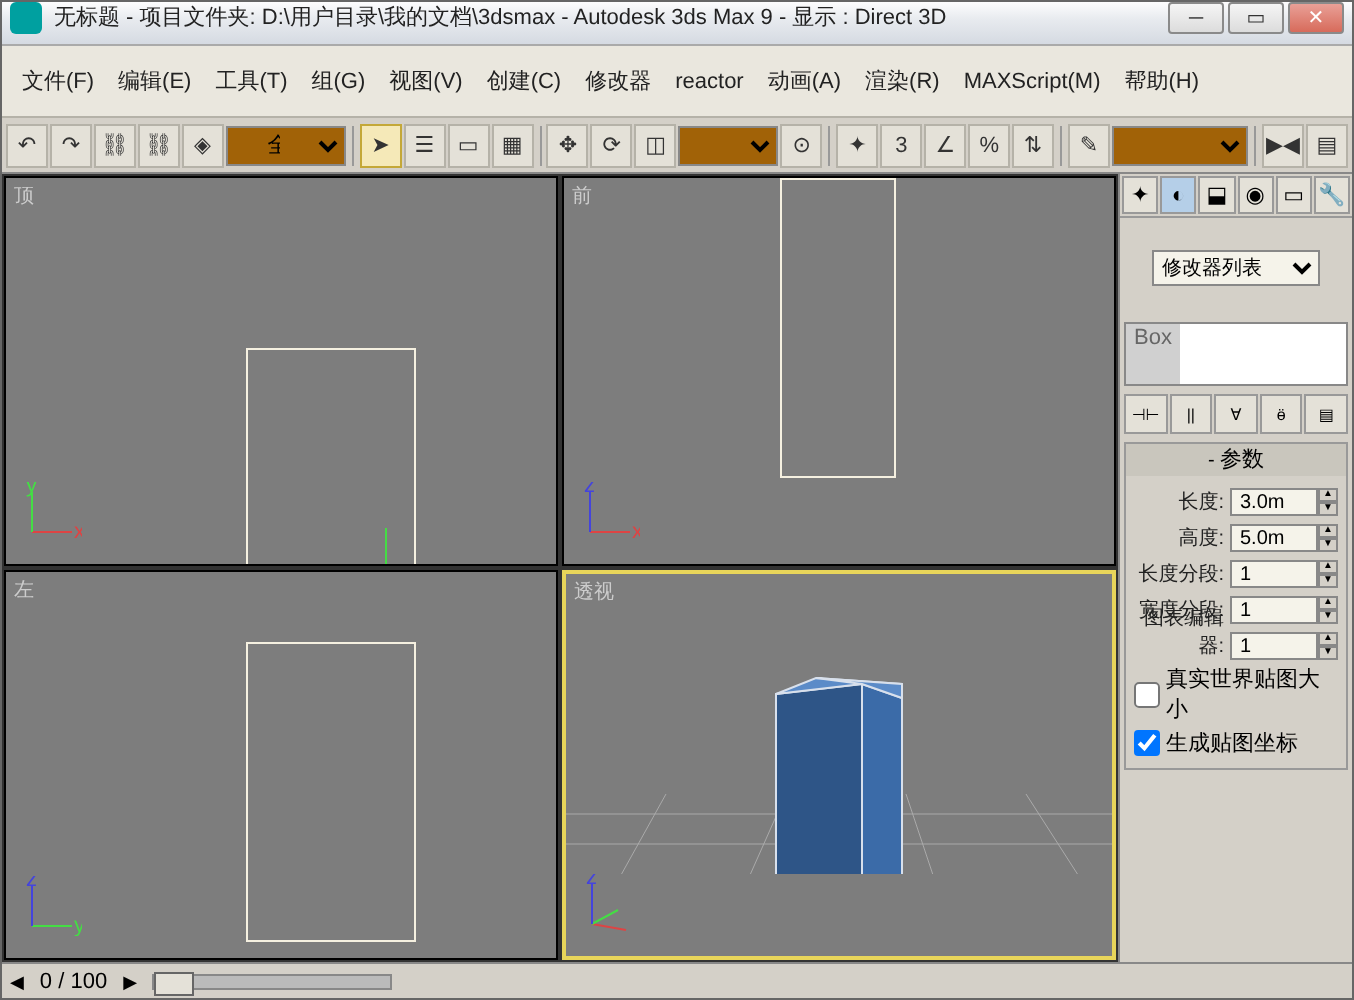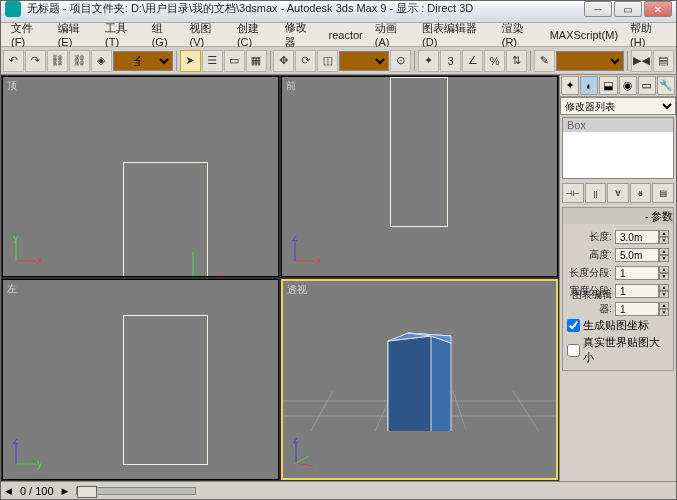--- a/index.html
+++ b/index.html
@@ -4,49 +4,49 @@
 <style>
 * { margin: 0; padding: 0; box-sizing: border-box; font-family: "Microsoft YaHei", SimSun, sans-serif; font-size: 11px; }
 body { background: #d4d0c8; width: 677px; height: 500px; overflow: hidden; }
 .window { width: 677px; height: 500px; display: flex; flex-direction: column; border: 1px solid #666; }
 .titlebar { height: 22px; background: linear-gradient(#fdfdfe, #e8ebef 40%, #d5dae2); display: flex; padding: 0 4px; border-bottom: 1px solid #aaa; }
 .titlebar .icon3ds { width: 16px; height: 16px; background: #00a0a0; border-radius: 3px; margin-right: 6px; }
 .titlebar .title { flex: 1; color: #222; font-size: 11px; white-space: nowrap; overflow: hidden; }
 .winbtns { display: flex; gap: 2px; }
 .winbtn { width: 28px; height: 16px; border: 1px solid #8a8a8a; background: linear-gradient(#f5f5f5,#dcdcdc); border-radius: 2px; display: flex; align-items: center; justify-content: center; font-size: 10px; color: #333; cursor: pointer; }
 .winbtn.close { background: linear-gradient(#e9a097,#d76b5b); color: #fff; }
-.menubar { height: 24px; background: #eae7de; display: flex; align-items: center; padding: 0 4px; border-bottom: 1px solid #b5b2a8; }
+.menubar { height: 36px; background: #eae7de; display: flex; align-items: center; padding: 0 4px; border-bottom: 1px solid #b5b2a8; }
 .menuitem { padding: 2px 6px; cursor: pointer; color: #222; font-size: 11px; }
 .toolbar { height: 28px; background: #d4d0c8; border-bottom: 1px solid #888; display: flex; align-items: center; padding: 0 2px; gap: 1px; }
 .tbtn { width: 22px; height: 22px; border: 1px solid #b5b2a8; background: #e4e1d8; display: flex; align-items: center; justify-content: center; cursor: pointer; color: #333; font-size: 11px; }
 .tbtn.active { background: #f5e9b8; border-color: #c4a838; }
 .tsep { width: 1px; height: 20px; background: #999; margin: 0 2px; }
 .tselect { height: 20px; background: #a16207; border: 1px solid #888; font-size: 11px; padding: 0 16px; }
 .content { flex: 1; display: flex; min-height: 0; }
 .viewports { flex: 1; display: grid; grid-template-columns: 1fr 1fr; grid-template-rows: 1fr 1fr; gap: 2px; background: #333; padding: 1px; }
 .viewport { background: #7d7d7d; position: relative; border: 1px solid #000; overflow: hidden; }
 .viewport.active { border: 2px solid #e8d55a; }
 .vplabel { position: absolute; top: 2px; left: 4px; color: #ccc; font-size: 10px; }
 .axis { position: absolute; left: 8px; bottom: 8px; }
 .axis svg { width: 30px; height: 30px; }
 .panel { width: 117px; background: #d4d0c8; border-left: 1px solid #888; display: flex; flex-direction: column; overflow: hidden; }
 .ptabs { height: 22px; background: #d4d0c8; display: flex; border-bottom: 1px solid #999; padding: 1px; gap: 1px; }
 .ptab { flex: 1; border: 1px solid #999; background: #e4e1d8; display: flex; align-items: center; justify-content: center; cursor: pointer; font-size: 9px; }
 .ptab.active { background: #b5cfe8; }
 .pname { margin: 2px; }
 .pname input { width: 100%; height: 16px; font-size: 10px; background: #fff; border: 1px solid #888; padding: 0 2px; }
-.pselect { margin: 0; }
+.pselect { margin: 16px; }
 .pselect select { width: 100%; height: 18px; font-size: 10px; background: #f5f3ea; border: 1px solid #888; }
-.pstack { margin: 2px; height: 62px; background: #fff; border: 1px solid #888; font-size: 10px; color: #666; display: flex; flex-direction: column; }
+.pstack { margin: 2px; height: 32px; background: #fff; border: 1px solid #888; font-size: 10px; color: #666; display: flex; flex-direction: row; }
 .pstack .stackitem { background: #d0d0d0; padding: 1px 4px; }
 .pstack .stackfill { flex: 1; }
 .pmini { height: 20px; display: flex; gap: 1px; margin: 2px; }
 .pmini .mbtn { flex: 1; border: 1px solid #999; background: #e4e1d8; cursor: pointer; font-size: 8px; display: flex; align-items: center; justify-content: center; }
 .rollout { margin: 2px; border: 1px solid #999; }
-.rollhead { height: 16px; background: #c9c6bd; text-align: right; font-size: 10px; line-height: 16px; cursor: pointer; }
+.rollhead { height: 16px; background: #c9c6bd; text-align: center; font-size: 10px; line-height: 16px; cursor: pointer; }
 .rollbody { padding: 3px 4px; background: #d4d0c8; }
 .prow { display: flex; align-items: flex-end; height: 17px; margin-bottom: 1px; }
 .prow .plabel { width: 48px; text-align: right; font-size: 10px; color: #222; padding-right: 3px; }
 .prow .pspin { flex: 1; display: flex; }
 .prow .pspin input { flex: 1; width: 0; height: 14px; background: #f5f3ea; border: 1px solid #888; font-size: 10px; padding: 0 4px; }
 .prow .pspin .spinbtns { width: 10px; display: flex; flex-direction: column; }
 .prow .pspin .spinbtns div { flex: 1; background: #d4d0c8; border: 1px solid #888; font-size: 5px; line-height: 5px; text-align: center; cursor: pointer; }
 .pchk { display: flex; align-items: center; font-size: 10px; margin: 2px 0; }
 .pchk input { margin-right: 3px; }
 .statusbar { height: 18px; background: #d4d0c8; border-top: 1px solid #888; display: flex; align-items: center; padding: 0 4px; font-size: 10px; gap: 8px; }
@@ -74,21 +74,20 @@
   <div class="menubar">
     <div class="menuitem">文件(F)</div>
     <div class="menuitem">编辑(E)</div>
     <div class="menuitem">工具(T)</div>
     <div class="menuitem">组(G)</div>
     <div class="menuitem">视图(V)</div>
     <div class="menuitem">创建(C)</div>
     <div class="menuitem">修改器</div>
     <div class="menuitem">reactor</div>
     <div class="menuitem">动画(A)</div>
-    <div class="menuitem">图表编辑器(D)</div>
     <div class="menuitem">渲染(R)</div>
     <div class="menuitem">MAXScript(M)</div>
     <div class="menuitem">帮助(H)</div>
   </div>
 
   <div class="toolbar">
     <div class="tbtn">
         <span>↶</span>
       </div>
     <div class="tbtn">
@@ -320,26 +319,26 @@
               <div class="plabel">图表编辑器:</div>
               <div class="pspin">
                 <input value="1" style="">
                 <div class="spinbtns">
                   <div>▲</div>
                   <div>▼</div>
                 </div>
               </div>
             </div>
           <div class="pchk">
+              <input type="checkbox" style="">
+              <span>真实世界贴图大小</span>
+            </div>
+          <div class="pchk">
               <input type="checkbox" checked="" style="">
               <span>生成贴图坐标</span>
-            </div>
-          <div class="pchk">
-              <input type="checkbox" style="">
-              <span>真实世界贴图大小</span>
             </div>
         </div>
       </div>
     </div>
   </div>
 
   <div class="statusbar">
     <span style="font-size:9px">◀</span>
     <span>0  /  100</span>
     <span style="font-size:9px">▶</span>

